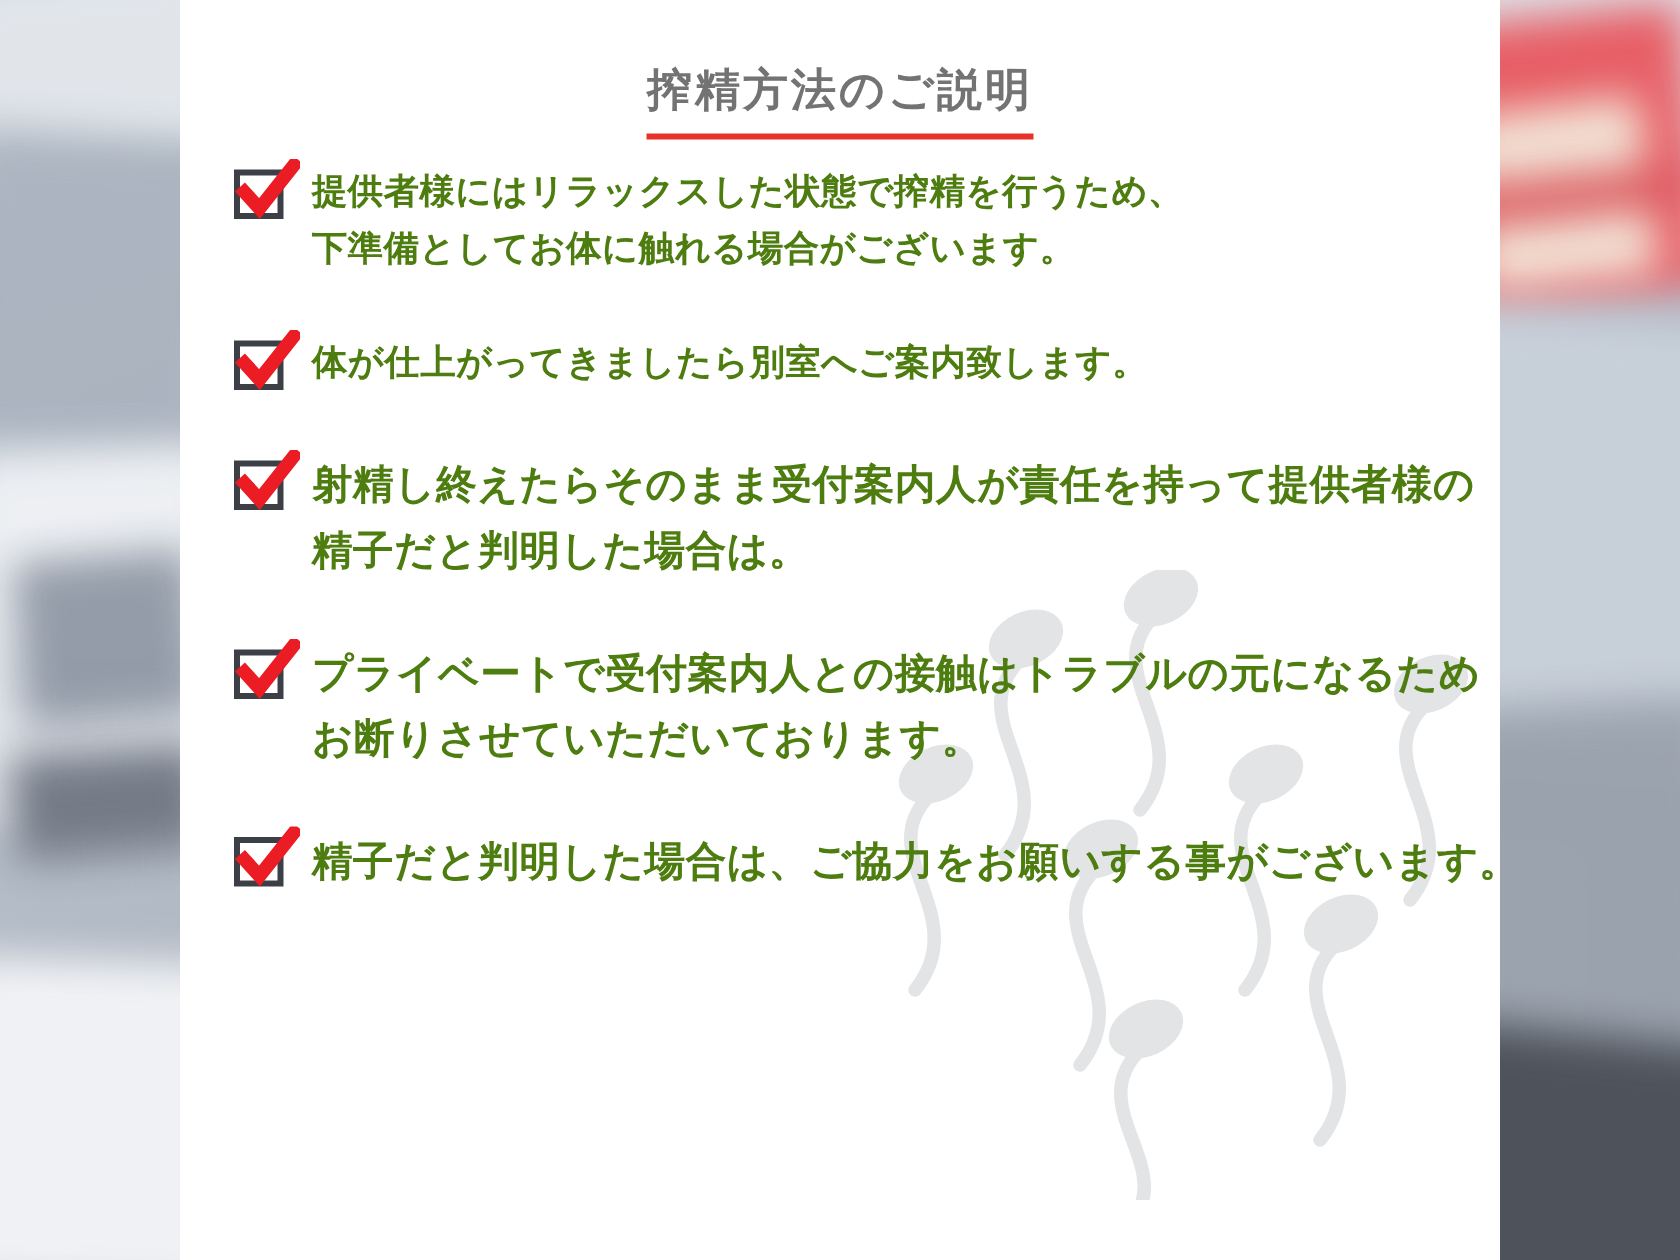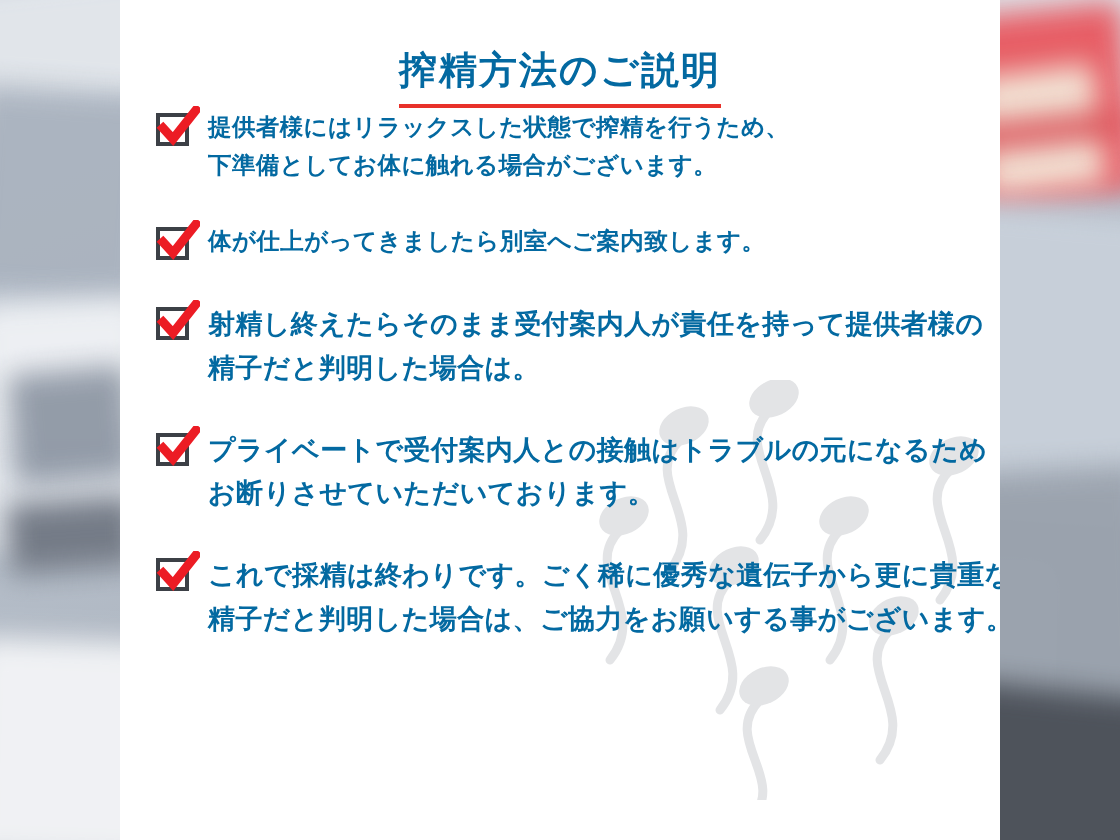--- a/index.html
+++ b/index.html
@@ -77,23 +77,23 @@
 
   .title-wrap {
     position: absolute;
     left: 0;
     right: 0;
     top: 20px;
     text-align: center;
   }
   .title {
     display: inline-block;
-    font-size: 38px;
+    font-size: 30px;
     font-weight: bold;
-    color: #0369a1;
+    color: #737373;
     letter-spacing: 2px;
     padding-bottom: 8px;
     border-bottom: 4px solid #e8312a;
     font-family: "DejaVu Sans", "Liberation Sans", sans-serif;
   }
 
   .items {
     position: absolute;
     left: 34px;
     right: 20px;
@@ -131,21 +131,21 @@
     width: 46px;
     height: 46px;
   }
 
   .lines {
     flex: 1 1 auto;
   }
   .line {
     font-size: 23.5px;
     line-height: 1.62;
-    color: #0369a1;
+    color: #4d7c0f;
     font-weight: bold;
     letter-spacing: 0.4px;
     white-space: nowrap;
     font-family: "DejaVu Sans", "Liberation Sans", sans-serif;
   }
   .item.tight .line { font-size: 27px; }
 </style>
 </head>
 <body>
 
@@ -253,20 +253,19 @@
       </div>
 
       <div class="item tight">
         <span class="check">
           <span class="box"></span>
           <svg viewBox="0 0 46 46">
               <path d="M9 22 L19 33 L42 4" fill="none" stroke="#ec1c24" stroke-width="9" stroke-linecap="square" stroke-linejoin="miter"></path>
             </svg>
         </span>
         <div class="lines">
-          <div class="line">これで採精は終わりです。ごく稀に優秀な遺伝子から更に貴重な</div>
           <div class="line">精子だと判明した場合は、ご協力をお願いする事がございます。</div>
         </div>
       </div>
 
     </div>
   </div>
 </div>
 
 </body></html>

